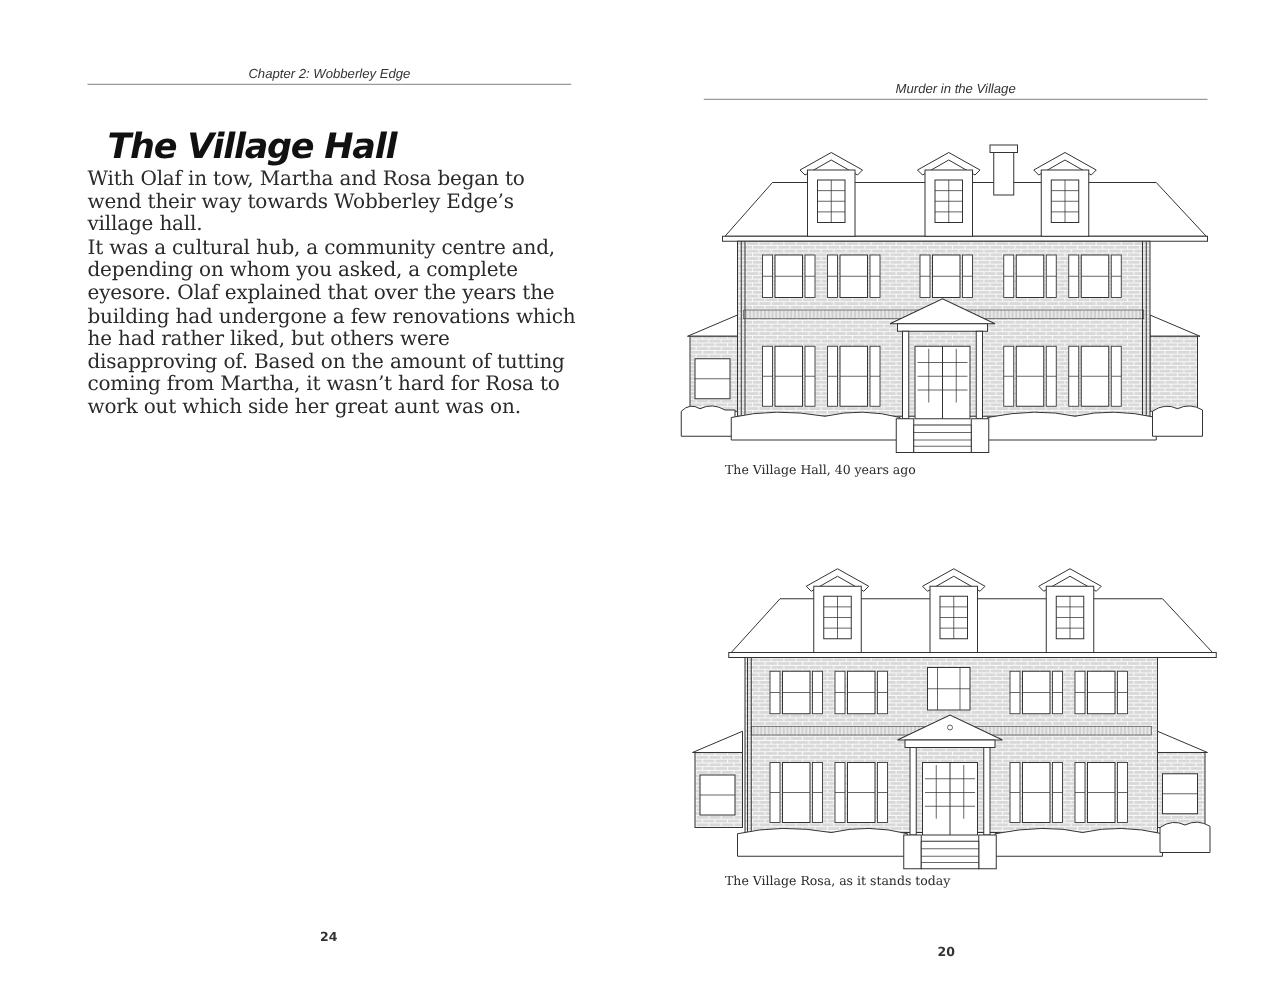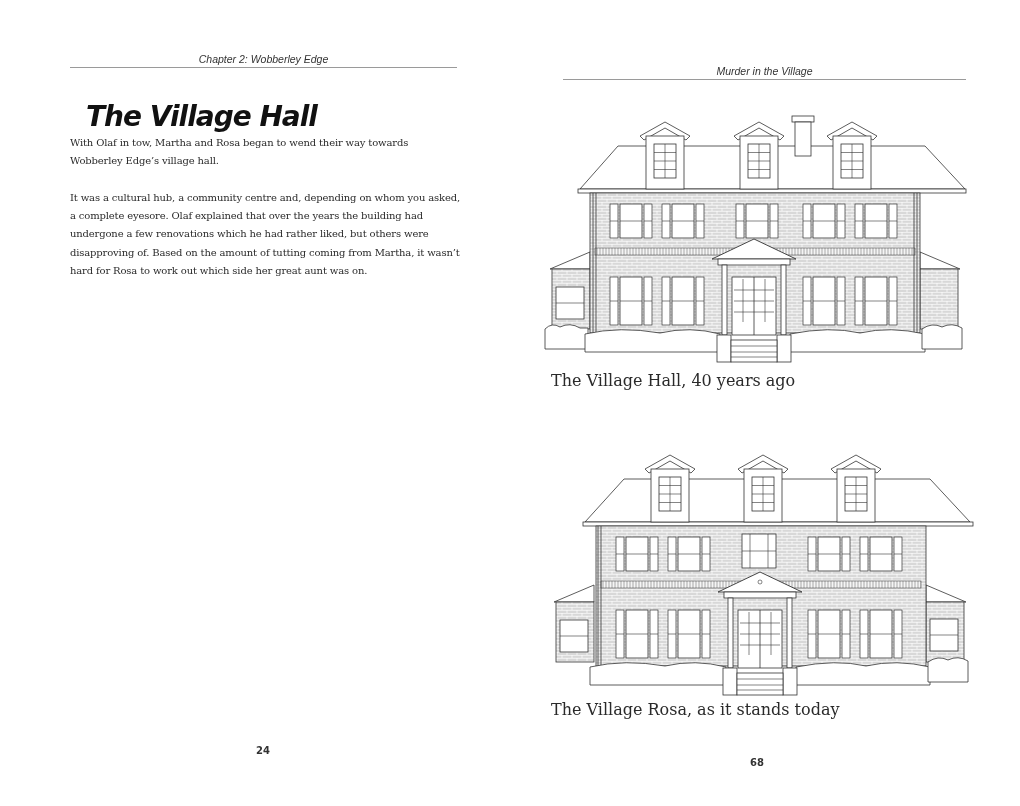--- a/index.html
+++ b/index.html
@@ -7,29 +7,29 @@
   .page { position:absolute; top:0; height:806px; }
   .page.left { left:0; width:510px; }
   .page.right { left:510px; width:510px;margin-top:12px; }
   .running-head { position:absolute; top:53px; font-family:Liberation Sans, sans-serif; font-style:italic; font-size:10.5px; color:#333; text-align:center; }
   .left .running-head { left:70px; width:387px; }
   .right .running-head { left:53px; width:403px; }
   .head-rule { position:absolute; top:67px; height:1px; background:#9a9a9a; }
   .left .head-rule { left:70px; width:387px; }
   .right .head-rule { left:53px; width:403px; }
   .title { position:absolute; left:70px; top:84px; font-family:"DejaVu Sans", sans-serif; font-weight:bold; font-style:italic; font-size:28px; letter-spacing:-1px; color:#111; margin:16px; }
-  .body-text { position:absolute; left:70px; width:392px; font-family:"DejaVu Serif", serif; font-size:10px; line-height:18.2px; color:#2a2a2a; margin:0; letter-spacing:-0.15px; }
+  .body-text { position:absolute; left:70px; width:392px; font-family:"DejaVu Serif", serif; font-size:16px; line-height:18.2px; color:#2a2a2a; margin:0; letter-spacing:-0.15px; }
   .p1 { top:134px; }
   .p2 { top:189px; }
   .p3 { top:316px; }
   .instruction { position:absolute; left:70px; top:419px; width:390px; font-family:"DejaVu Sans", sans-serif; font-weight:bold; font-style:italic; font-size:11px; line-height:16px; color:#111; margin:0; letter-spacing:-0.3px; }
   .folio { position:absolute; top:745px; font-family:"DejaVu Sans", sans-serif; font-size:10px; font-weight:bold; color:#333; }
   .left .folio { left:256px; }
   .right .folio { left:240px; }
-  .caption { position:absolute; left:41px; font-family:"DejaVu Serif", serif; font-size:16px; color:#2a2a2a; }
+  .caption { position:absolute; left:70px; font-family:"DejaVu Serif", serif; font-size:10px; color:#2a2a2a; }
   .cap1 { top:359px; }
   .cap2 { top:688px; }
   .illus { position:absolute; left:30px; }
   .illus1 { top:100px; }
   .illus2 { top:433px; }
 </style>
 </head>
 <body>
 
 <div class="page left">
@@ -210,14 +210,14 @@
     <rect x="243" y="223" width="14" height="27" fill="#fff" stroke="#333" stroke-width="0.8"></rect>
     <rect x="197" y="228" width="46" height="22" fill="#fff" stroke="#333" stroke-width="0.8"></rect>
     <g stroke="#333" stroke-width="0.6">
         <line x1="197" y1="234" x2="243" y2="234"></line>
         <line x1="197" y1="240" x2="243" y2="240"></line>
         <line x1="197" y1="245" x2="243" y2="245"></line>
       </g>
   </svg>
   <div class="caption cap2">The Village Rosa, as it stands today</div>
 
-  <div class="folio">68</div>
+  <div class="folio">20</div>
 </div>
 
 </body></html>

